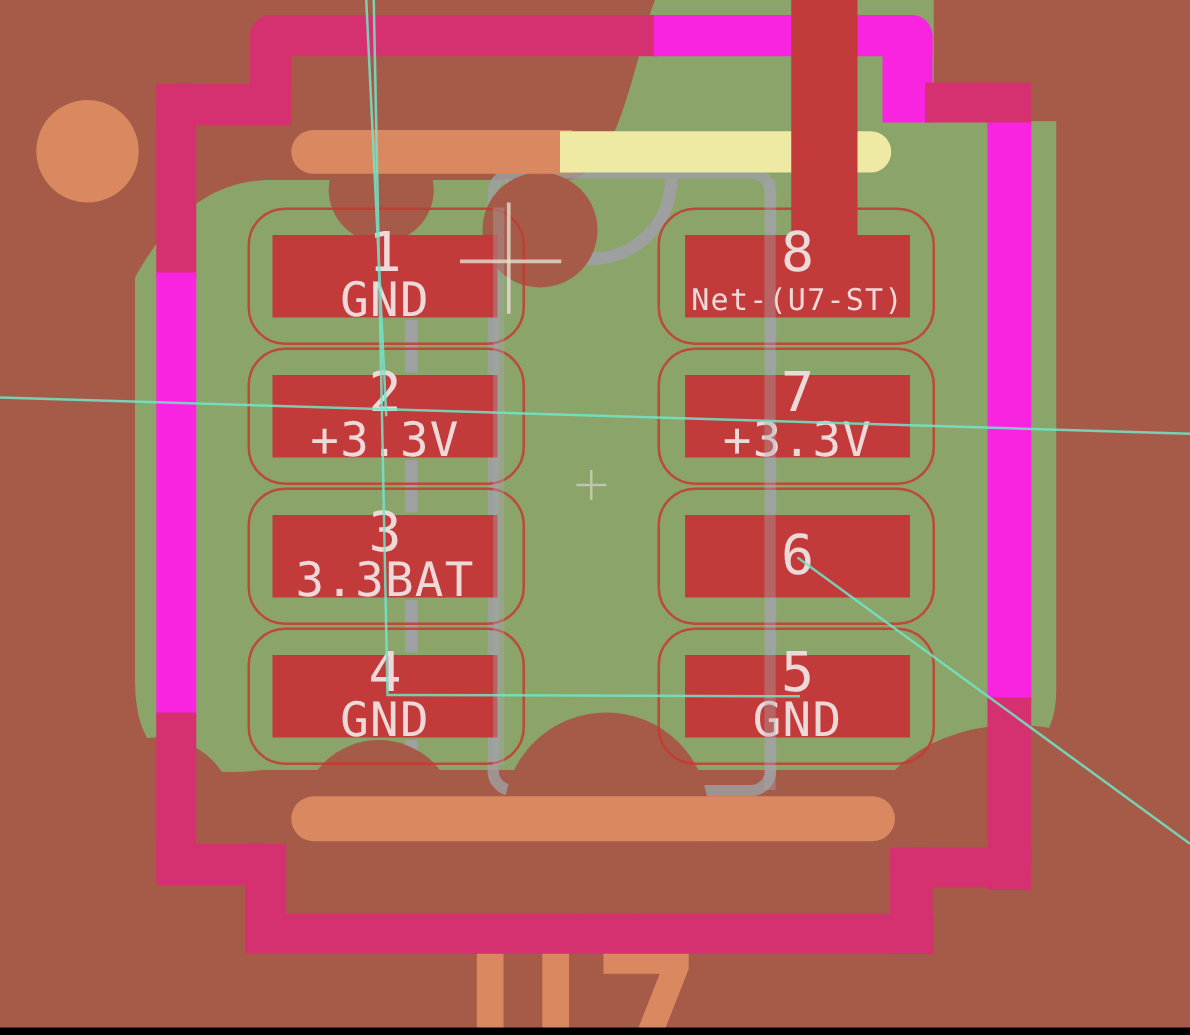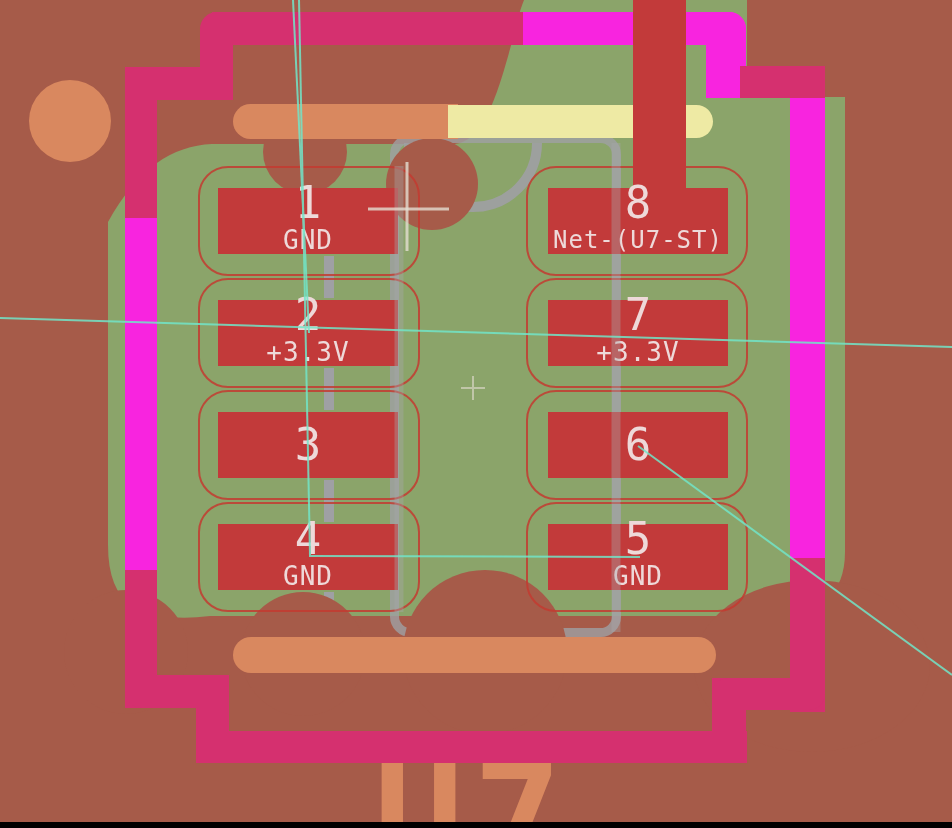--- a/index.html
+++ b/index.html
@@ -19,21 +19,21 @@
   .bar.salmon{background:var(--salmon);}
   .bar.yellow{background:var(--yellow);}
   .trace{position:absolute;background:var(--pad_red);}
   
   .pad{
     position:absolute;width:180px;height:66px;background:var(--pad_red);
     display:flex;flex-direction:column;align-items:center;justify-content:center;
     color:var(--pad_text);text-align:center;line-height:1;
   }
   .pad .num{font-size:44px;line-height:38px;font-weight:400;}
-  .pad .net{font-size:26px;line-height:36px;letter-spacing:1px;white-space:nowrap;}
+  .pad .net{font-size:38px;line-height:36px;letter-spacing:1px;white-space:nowrap;}
   .pad .net.small{font-size:24px;letter-spacing:1px;text-align:center;}
   .pad.col-l{left:218px;}
   .pad.col-r{left:548px;}
   .r1{top:188px;} .r2{top:300px;} .r3{top:412px;} .r4{top:524px;}
   
   .clr{
     position:absolute;width:218px;height:106px;border:2px solid var(--outline_red);
     border-radius:30px;opacity:.85;
   }
   .clr.col-l{left:198px;} .clr.col-r{left:526px;}
@@ -111,20 +111,21 @@
   <div class="pad col-l r1">
     <span class="num">1</span>
     <span class="net">GND</span>
   </div>
   <div class="pad col-l r2">
     <span class="num">2</span>
     <span class="net">+3.3V</span>
   </div>
   <div class="pad col-l r3">
     <span class="num">3</span>
+    <span class="net">3.3BAT</span>
   </div>
   <div class="pad col-l r4">
     <span class="num">4</span>
     <span class="net">GND</span>
   </div>
   <div class="pad col-r r4">
     <span class="num">5</span>
     <span class="net">GND</span>
   </div>
   <div class="pad col-r r3">

